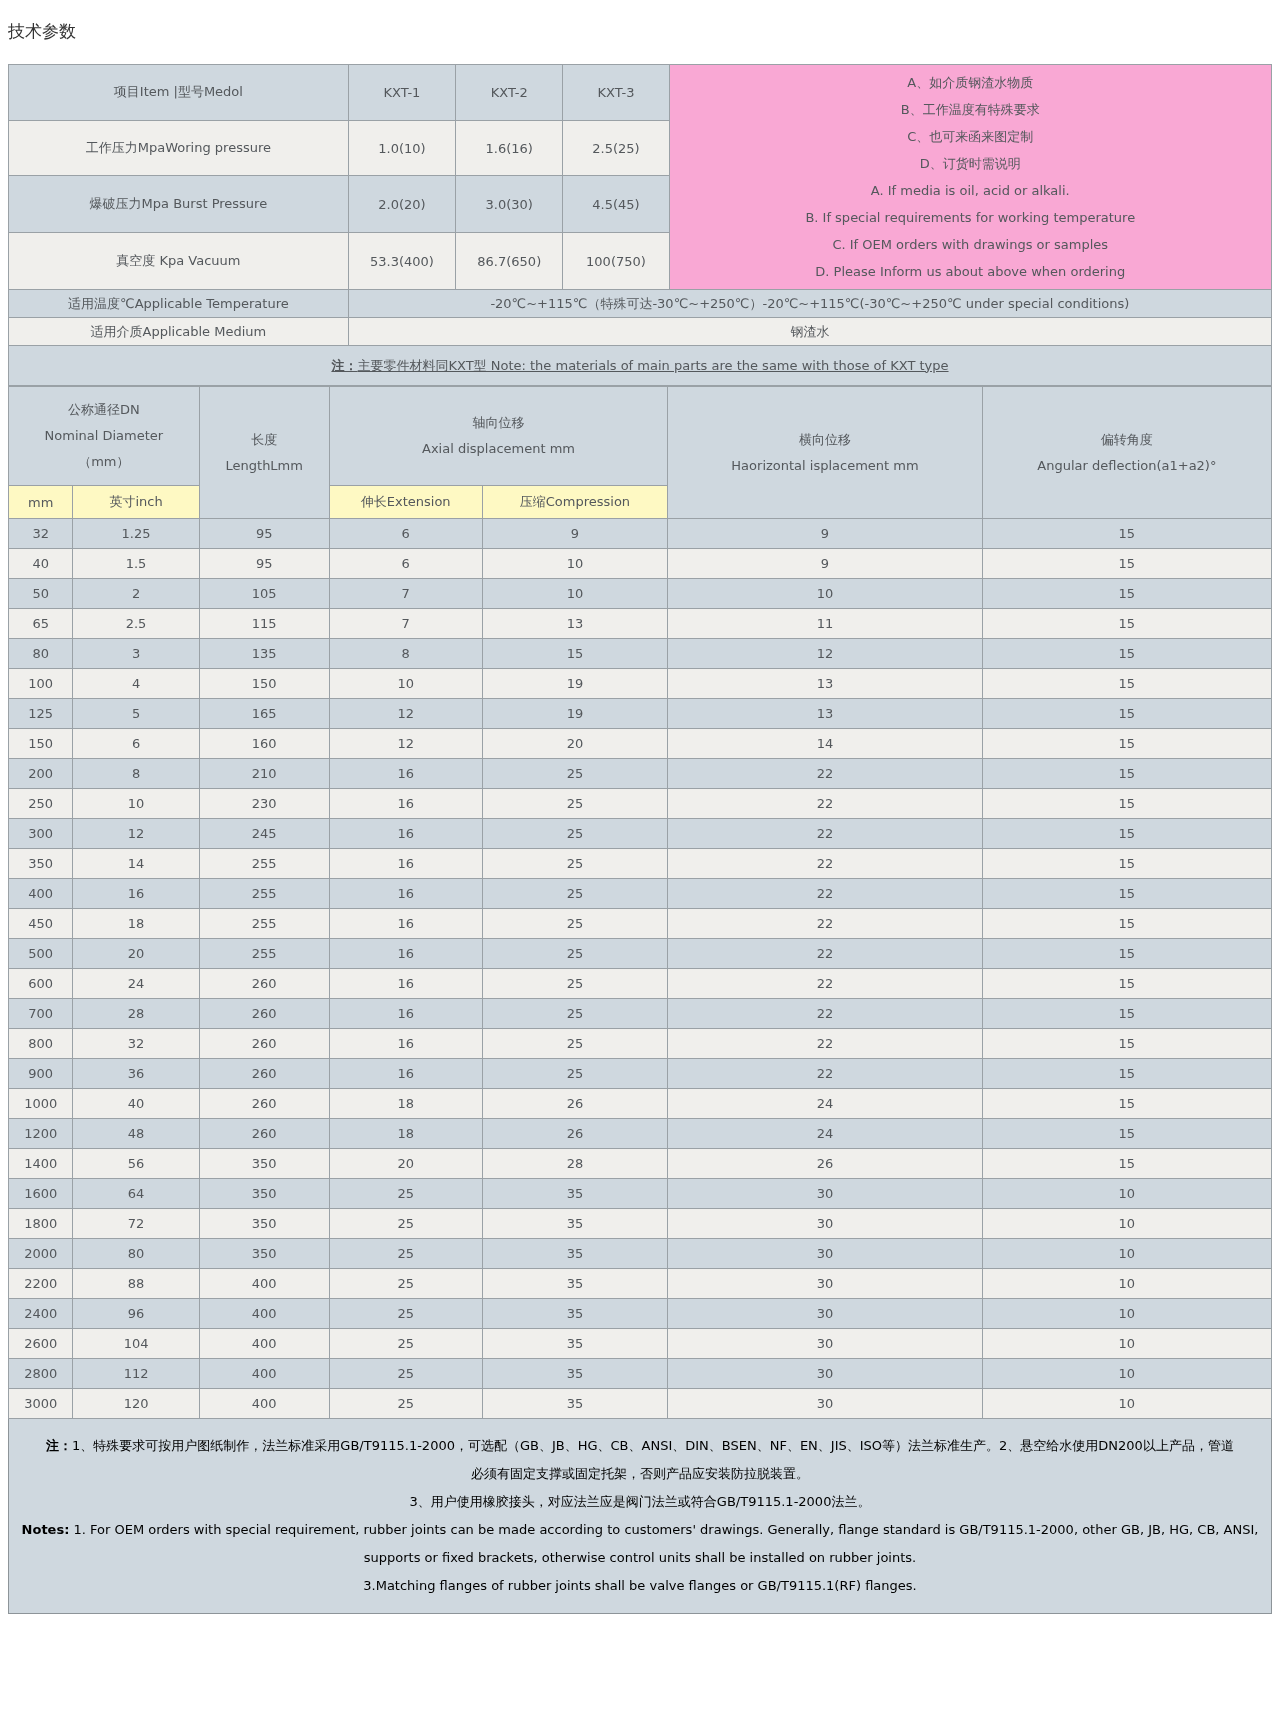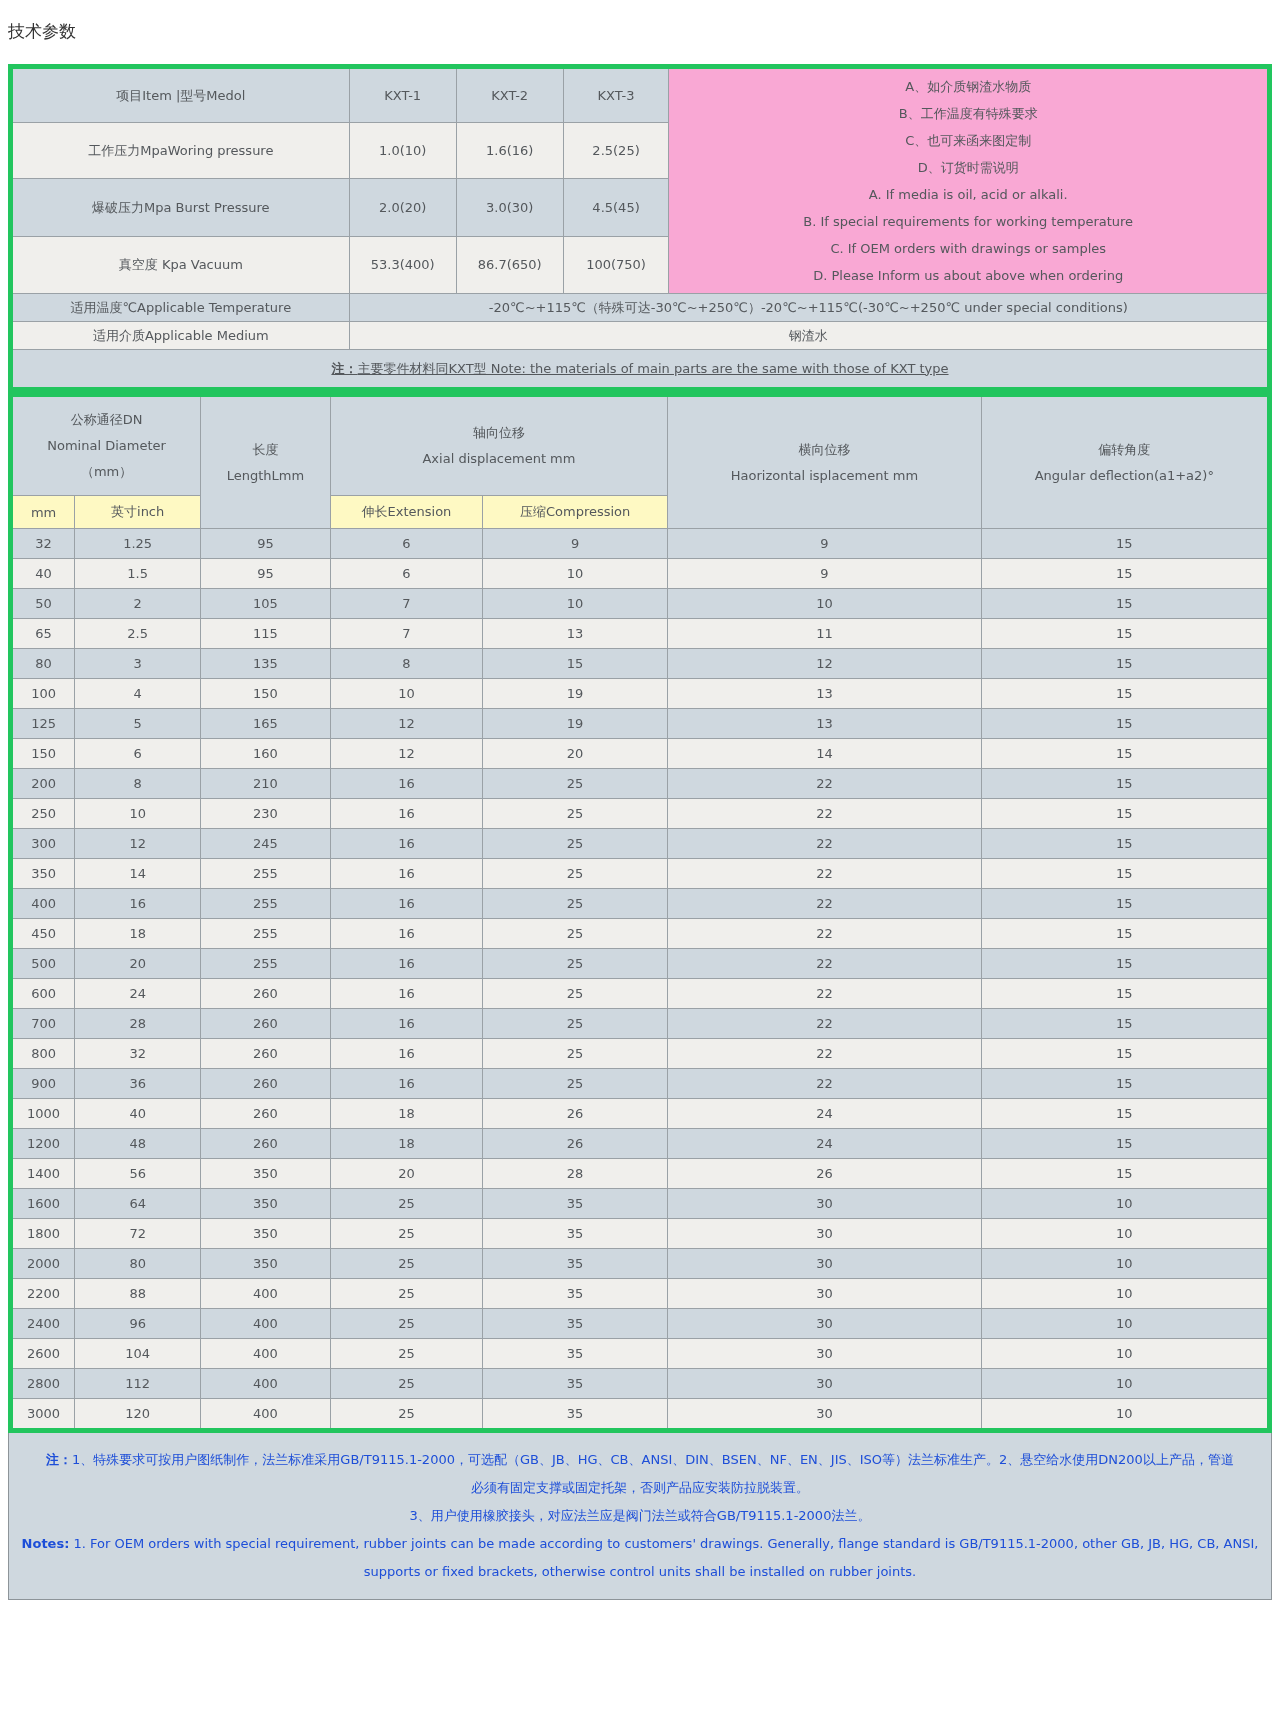--- a/index.html
+++ b/index.html
@@ -9,21 +9,21 @@
     -webkit-font-smoothing:antialiased;
   }
   .page{width:1264px;margin:0 auto;padding:0 3px;}
   .title{
     font-size:17px;font-weight:normal;color:#333;
     margin:20px 0 22px 0;line-height:22px;
   }
   .title.t2{margin:72px 0 18px 0;}
   table.tbl{
     border-collapse:collapse;width:100%;table-layout:fixed;
-    border:5px solid #22c55e;
+    border:1px solid #22c55e;
   }
   .tbl td,.tbl th{
     border:1px solid #9aa1a6;
     text-align:center;vertical-align:middle;
     font-size:13px;font-weight:normal;
     padding:2px 5px;word-break:break-word;
   }
   .r-blue>td,.r-blue>th{background:#cfd8df;}
   .r-light>td,.r-light>th{background:#f0efec;}
   .h54{height:54px;} .h55{height:55px;} .h28{height:28px;} .h29{height:40px;text-decoration:underline;}
@@ -37,21 +37,21 @@
   .main thead .subhead th{height:28px;background:#fef9c3;}
   .main thead .hd-line{line-height:26px;}
   .main tbody td{height:29px;padding:0 4px;}
   
   .notes-box{
     border:1px solid #8d9499;border-top:none;
     background:#cfd8df;
     padding:13px 10px;
   }
   .note-line{
-    text-align:center;font-size:13px;line-height:28px;color:#1d4ed8;
+    text-align:center;font-size:13px;line-height:28px;color:#000000;
   }
   .note-line b{font-weight:bold;}
 </style>
 </head>
 <body>
 
 <div class="page">
 
   <div class="title">技术参数</div>
 
@@ -427,15 +427,16 @@
         </tr>
       </tbody>
   </table>
 
   <div class="notes-box" id="bottom-notes">
       <div class="note-line"><b>注：</b>1、特殊要求可按用户图纸制作，法兰标准采用GB/T9115.1-2000，可选配（GB、JB、HG、CB、ANSI、DIN、BSEN、NF、EN、JIS、ISO等）法兰标准生产。2、悬空给水使用DN200以上产品，管道</div>
       <div class="note-line">必须有固定支撑或固定托架，否则产品应安装防拉脱装置。</div>
       <div class="note-line">3、用户使用橡胶接头，对应法兰应是阀门法兰或符合GB/T9115.1-2000法兰。</div>
       <div class="note-line"><b>Notes:</b> 1. For OEM orders with special requirement, rubber joints can be made according to customers' drawings. Generally, flange standard is GB/T9115.1-2000, other GB, JB, HG, CB, ANSI,</div>
       <div class="note-line">supports or fixed brackets, otherwise control units shall be installed on rubber joints.</div>
+      <div class="note-line">3.Matching flanges of rubber joints shall be valve flanges or GB/T9115.1(RF) flanges.</div>
     </div>
 
 </div>
 
 </body></html>

